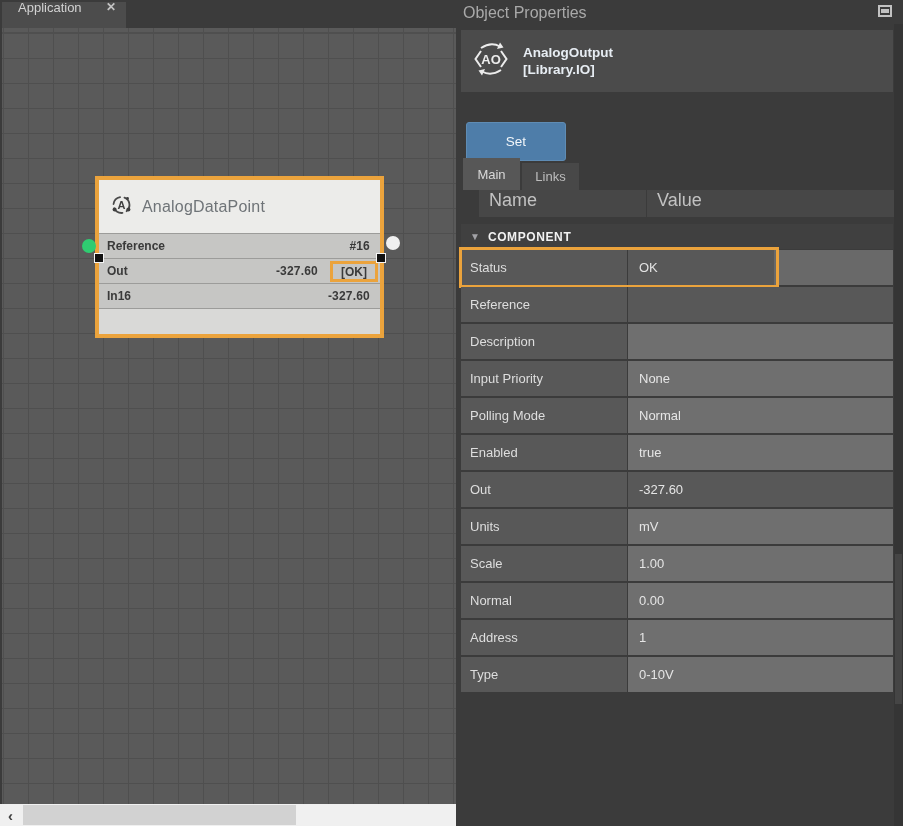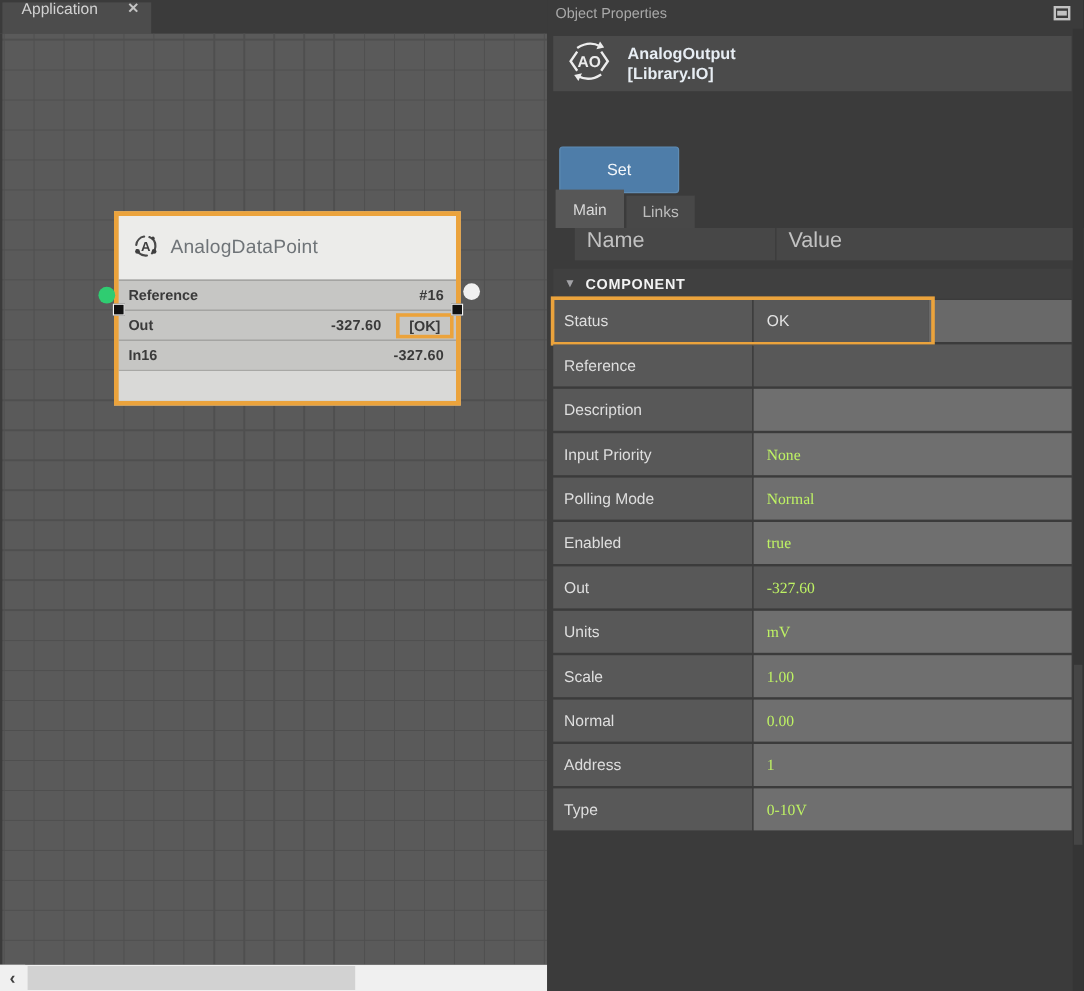--- a/index.html
+++ b/index.html
@@ -63,30 +63,30 @@
   .handle-right { left:376px; top:225px; }
   
   .hscroll { position:absolute; left:0; top:804px; width:456px; height:22px; background:#f0f0f0; display:flex; }
   .hscroll-arrow {
     width:21px; height:100%; display:flex; align-items:center; justify-content:center;
     color:#3f3f3f; font-size:15px; font-weight:bold; background:#f0f0f0;
   }
   .hscroll-thumb { position:absolute; left:23px; top:1px; width:273px; height:20px; background:#d2d2d2; }
   
   .props-pane { position:absolute; left:456px; top:0; width:447px; height:826px; background:#3b3b3b; }
-  .props-title { position:absolute; left:7px; top:4px; color:#a9a9a9; font-size:12px; }
+  .props-title { position:absolute; left:7px; top:4px; color:#a9a9a9; font-size:16px; }
   .restore-icon {
     position:absolute; right:11px; top:5px; width:14px; height:12px;
     border:2px solid #c2c2c2; background:#3b3b3b;
   }
   .restore-icon::after {
     content:""; position:absolute; left:1px; top:2px; width:8px; height:4px; background:#c2c2c2;
   }
   .object-box {
-    position:absolute; left:5px; top:30px; width:432px; height:46px;
+    position:absolute; left:5px; top:30px; width:432px; height:62px;
     background:#4b4b4b; display:flex; align-items:center; padding-left:10px; gap:12px;
   }
   .object-name-lines { color:#e7edf3; font-size:13.5px; font-weight:bold; line-height:17px; }
   .set-btn {
     position:absolute; left:10px; top:122px; width:100px; height:39px;
     background:#4e7da9; border:1px solid #5f8cb4; border-radius:3px;
     color:#f2f6fa; font-size:13.5px; display:flex; align-items:center; justify-content:center;
     cursor:default;
   }
   .ptab { position:absolute; display:flex; align-items:center; justify-content:center; font-size:13px; cursor:default; }
@@ -106,22 +106,22 @@
   .tri { color:#a2a2a6; font-size:10px; }
   .section-label { color:#f2f2f2; font-size:12px; font-weight:bold; letter-spacing:.6px; }
   .rows { position:absolute; left:5px; top:250px; width:432px; }
   .prow { position:relative; height:35px; margin-bottom:2px; display:flex; font-size:13px; }
   .pname {
     width:166px; background:#585858; color:#dedede;
     display:flex; align-items:center; padding-left:9px;
   }
   .psep { width:1px; background:#3b3b3b; }
   .pval {
-    flex:1; background:#585858; color:#bef264;
-    display:flex; align-items:center; padding-left:11px;font-family:Liberation Serif, serif;
+    flex:1; background:#585858; color:#e5e5e5;
+    display:flex; align-items:center; padding-left:11px;
   }
   .pval.lite { background:#6f6f6f; }
   .status-val { display:flex; flex:1; }
   .status-val .sv-main { width:146px; background:#585858; color:#e3e3e3; display:flex; align-items:center; padding-left:11px; }
   .status-val .sv-rest { flex:1; background:#696969; }
   .status-box {
     position:absolute; left:-2px; top:-3px; width:320px; height:41px;
     border:3px solid #eba33c; pointer-events:none;
   }
   .vscroll { position:absolute; left:438px; top:24px; width:9px; height:802px; background:#353535; }

